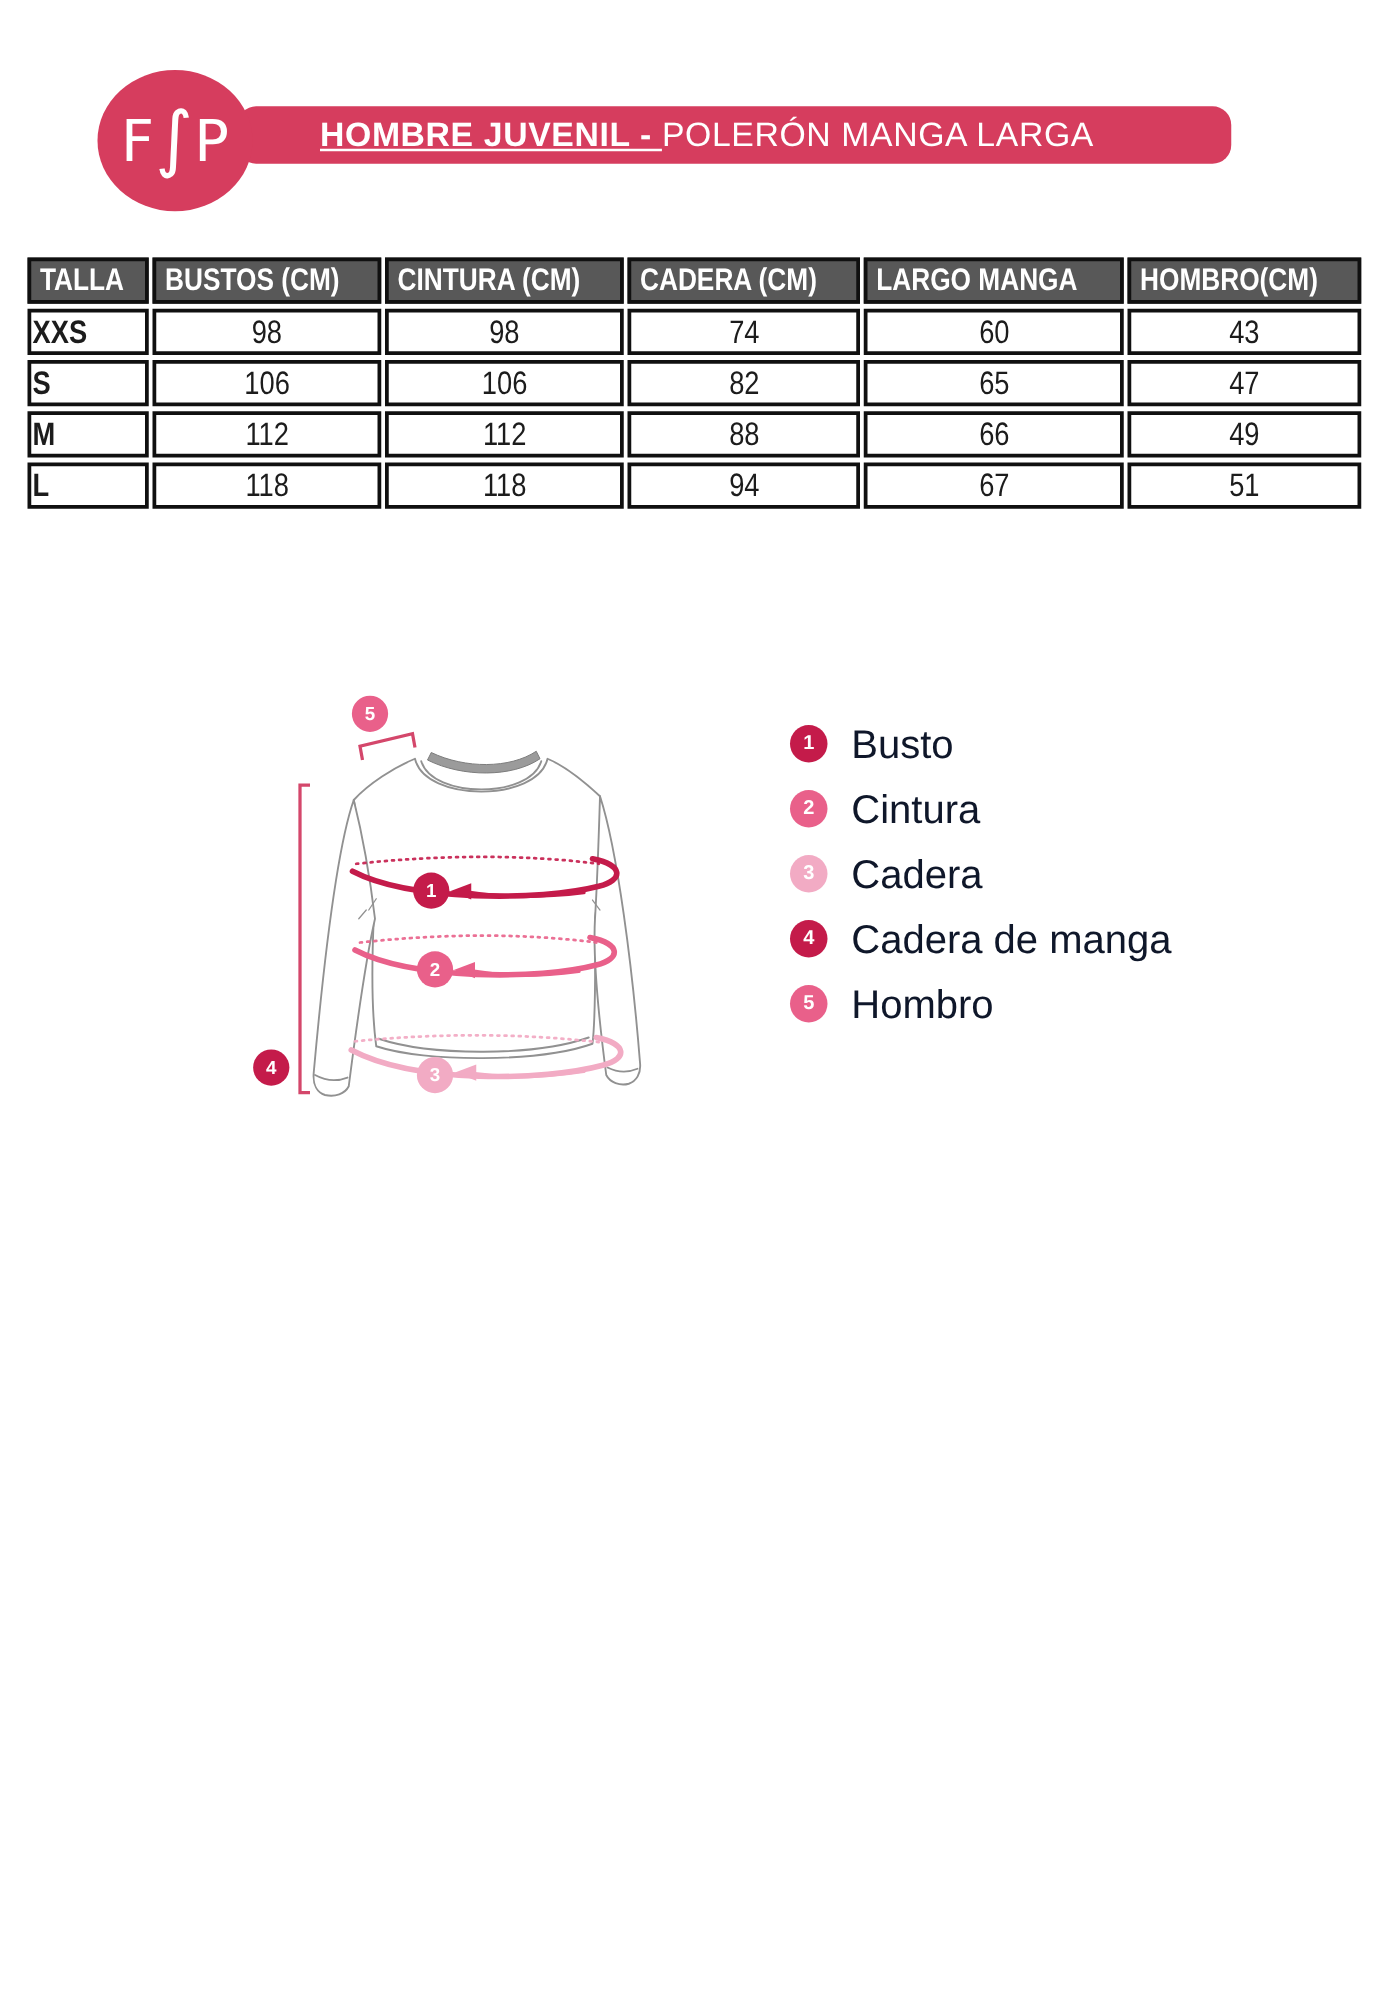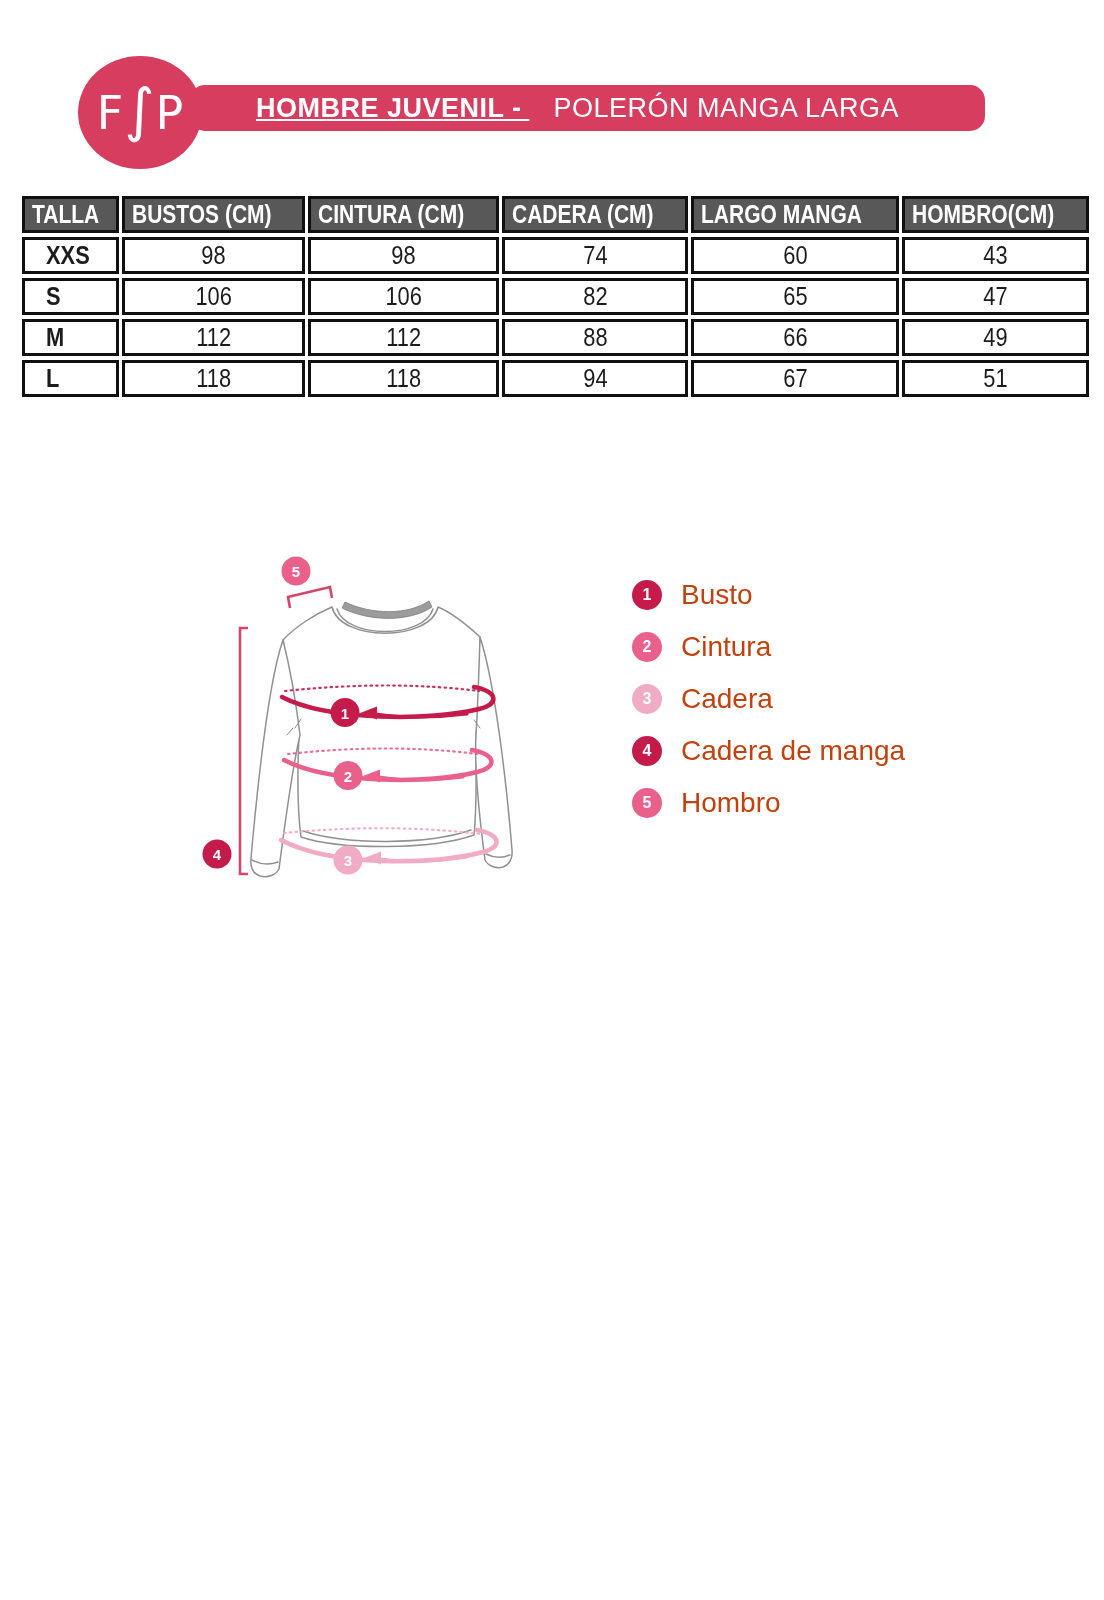--- a/index.html
+++ b/index.html
@@ -15,49 +15,49 @@
   }
   *{margin:0;padding:0;box-sizing:border-box;}
   body{background:#e8e8e8;font-family:"Liberation Sans","DejaVu Sans",sans-serif;}
   .page{position:relative;width:1104px;height:1600px;background:#ffffff;margin:0 auto;overflow:hidden;}
 
   
   .banner{position:absolute;left:190px;top:85px;width:795px;height:46px;background:var(--accent);
           border-radius:15px;display:flex;align-items:center;padding-left:66px;}
   .banner-title{color:#fff;font-size:27px;letter-spacing:.5px;white-space:nowrap;}
   .banner-title .bold{font-weight:bold;text-decoration:underline;}
-  .banner-title .light{font-weight:normal;margin-left:24px;}
+  .banner-title .light{font-weight:normal;}
   .logo{position:absolute;left:78px;top:56px;width:124px;height:113px;background:var(--accent);
         border-radius:50%;display:flex;align-items:center;justify-content:center;color:#fff;z-index:2;}
   .logo span{font-family:"DejaVu Sans",sans-serif;}
   .logo .lf,.logo .lp{font-size:46px;font-weight:500;}
   .logo .ls{font-size:58px;font-weight:400;margin:0 1px 6px 1px;font-style:italic;}
 
   
-  .size-table-wrap{position:absolute;left:19px;top:192px;width:1066px;}
+  .size-table-wrap{position:absolute;left:19px;top:202px;width:1066px;}
   table.size{width:100%;border-collapse:separate;border-spacing:3px 4px;}
   col.c0{width:12.7%}col.c1{width:16.3%}col.c2{width:17.0%}col.c3{width:16.0%}col.c4{width:18.4%}col.c5{width:19.6%}
   .size th,.size td{border:3px solid var(--table-border);background:#fff;white-space:nowrap;overflow:hidden;}
   .size th{background:var(--table-header-bg);color:#fff;font-weight:bold;font-size:25px;
            height:37px;text-align:left;padding:0 4px 0 7px;}
   .size td{height:32px;font-size:26px;color:var(--ink);text-align:center;padding:0 2px;}
-  .size td.sz{text-align:left;font-weight:bold;padding-left:21px;}
+  .size td.sz{text-align:left;font-weight:bold;padding-left:1px;}
   .cond{display:inline-block;transform:scaleX(.84);transform-origin:50% 50%;}
   th .cond,td.sz .cond{transform-origin:0 50%;}
 
   
   .diagram{position:absolute;left:180px;top:530px;width:420px;height:360px;}
   .legend{position:absolute;left:632px;top:580px;display:flex;flex-direction:column;gap:22px;}
   .legend-item{display:flex;align-items:center;gap:19px;height:30px;}
   .legend-badge{width:30px;height:30px;border-radius:50%;display:flex;align-items:center;justify-content:center;
                 color:#fff;font-size:16px;font-weight:bold;flex:0 0 auto;}
   .legend-badge.dark{background:var(--badge-dark);}
   .legend-badge.mid{background:var(--badge-mid);}
   .legend-badge.light{background:var(--badge-light);}
-  .legend-label{font-size:28px;color:#c2410c;}
+  .legend-label{font-size:32px;color:#0f172a;}
   svg text.bnum{font-family:"Liberation Sans","DejaVu Sans",sans-serif;font-size:15px;font-weight:bold;fill:#fff;}
 </style>
 </head>
 <body>
 
 <div class="page">
 
   <div class="banner">
     <div class="banner-title">
       <span class="bold">HOMBRE JUVENIL - </span><span class="light">POLERÓN MANGA LARGA</span>

